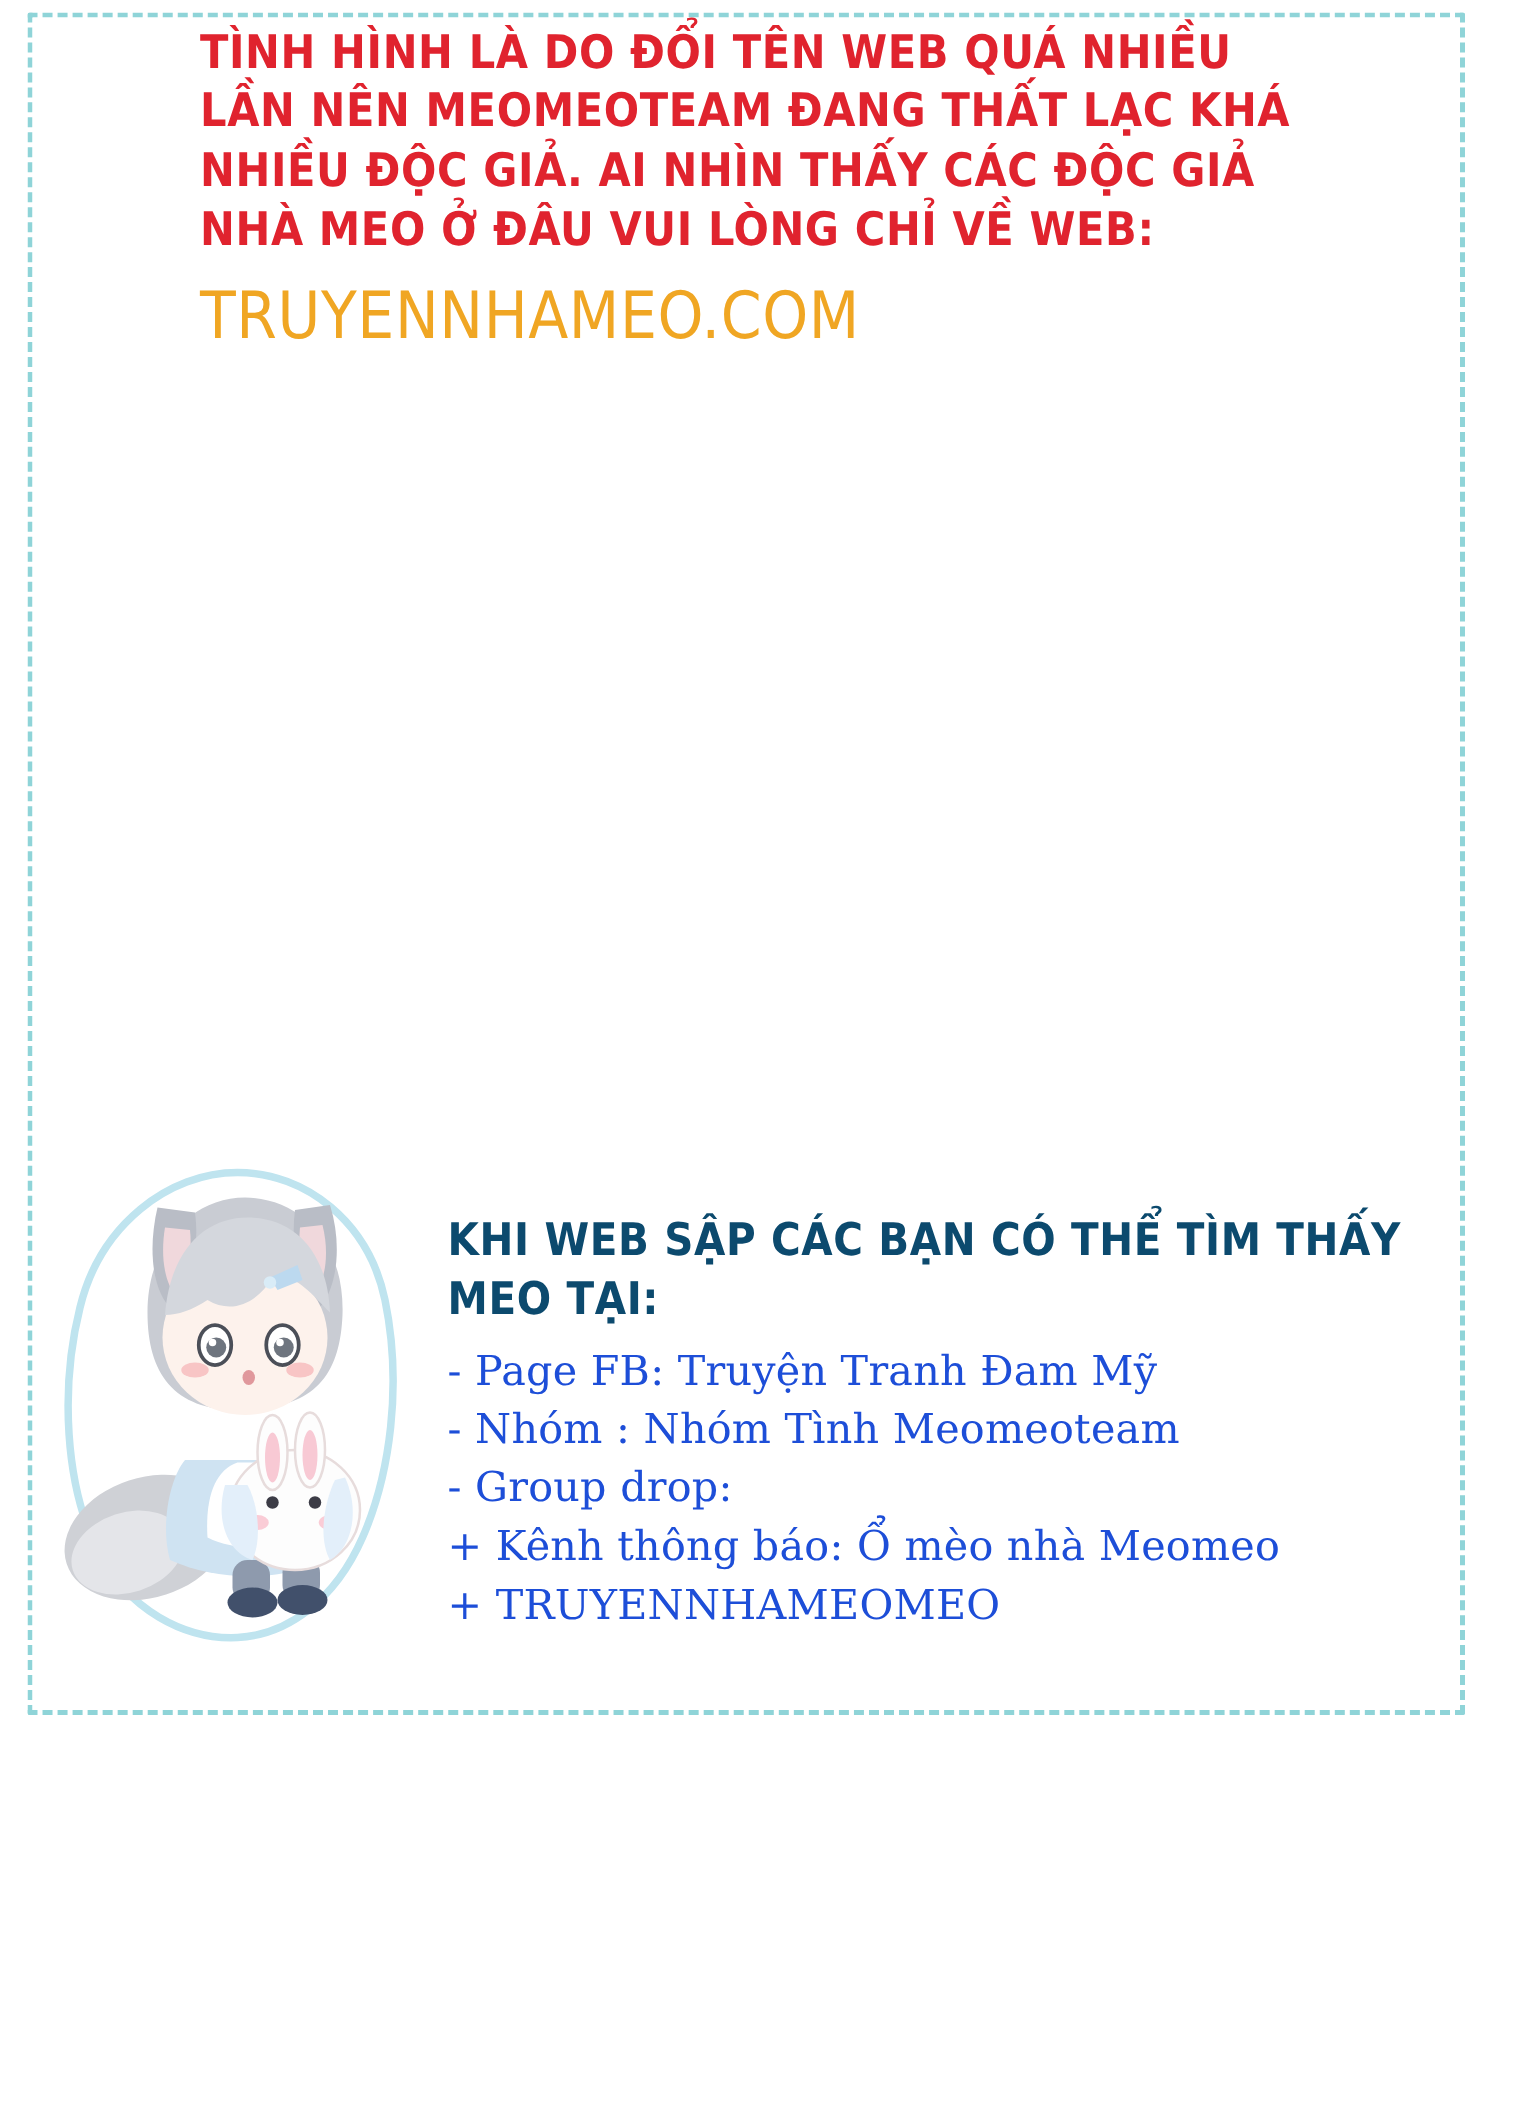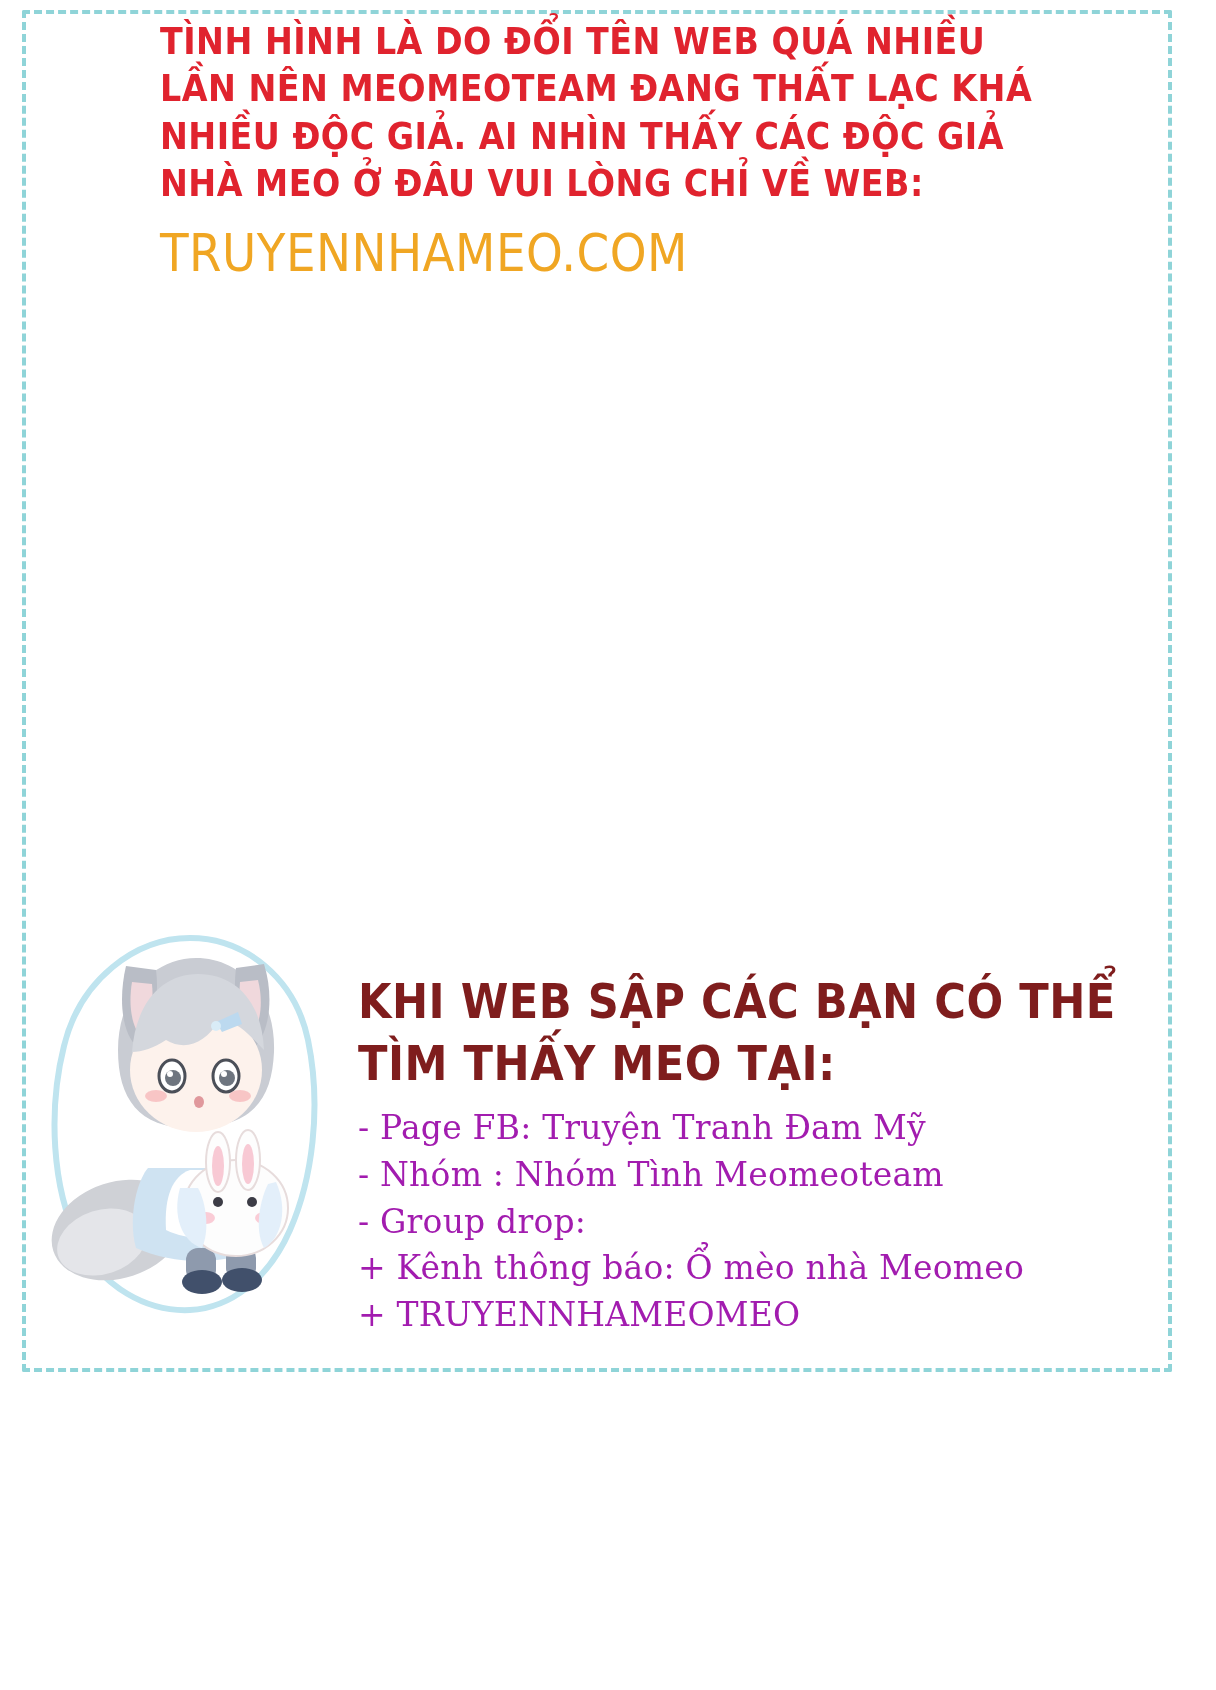--- a/index.html
+++ b/index.html
@@ -83,31 +83,31 @@
   .mascot svg {
     display: block;
   }
 
   .contact {
     margin-left: 18px;
     padding-top: 40px;
     width: 790px;
   }
   .contact .headline {
-    color: #7f1d1d;
+    color: #0c4a6e;
     font-family: "DejaVu Sans Condensed", "DejaVu Sans", sans-serif;
     font-weight: bold;
-    font-size: 48px;
+    font-size: 36px;
     line-height: 1.3;
     letter-spacing: 0.5px;
     text-transform: uppercase;
     margin: 0 0 10px 0;
   }
   .contact .line {
-    color: #a21caf;
+    color: #1d4ed8;
     font-family: "DejaVu Serif", serif;
     font-size: 33px;
     line-height: 1.42;
     margin: 0;
     letter-spacing: 0.2px;
   }
 </style>
 </head>
 <body>
 

